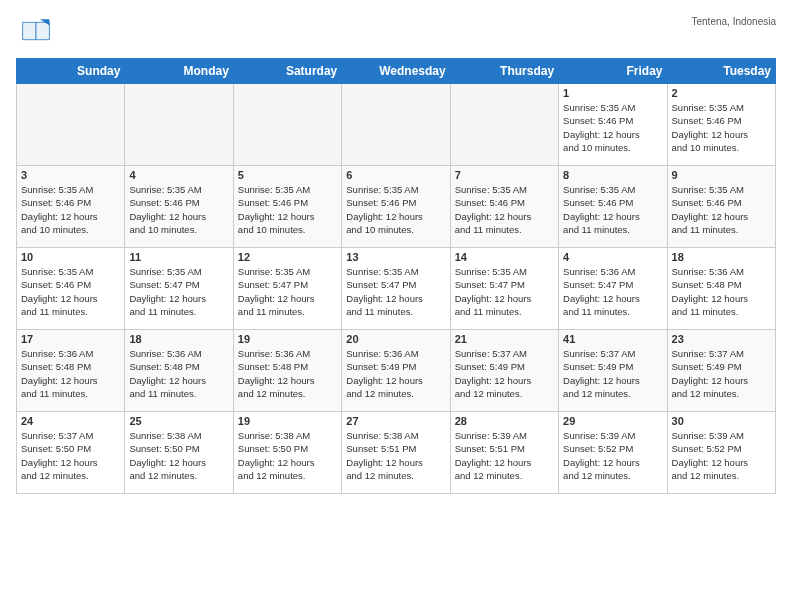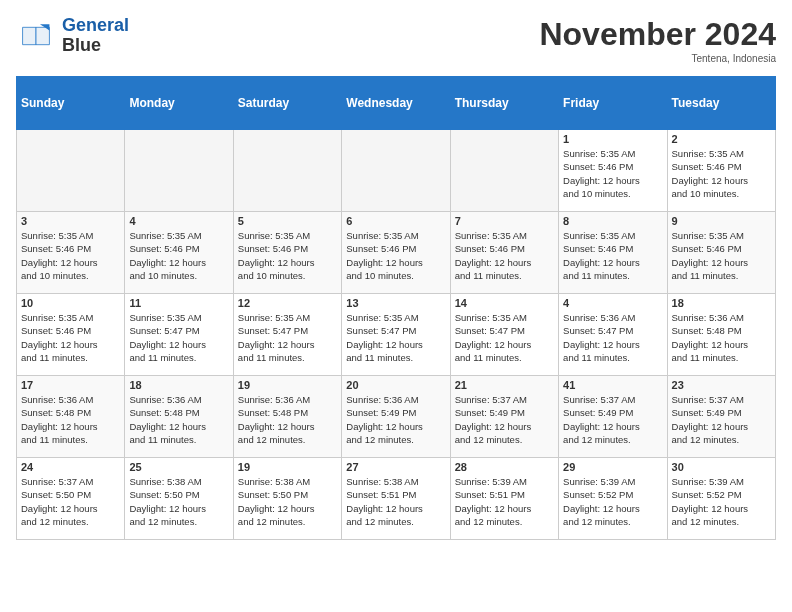--- a/index.html
+++ b/index.html
@@ -46,22 +46,22 @@
     }
     table {
       width: 100%;
       border-collapse: collapse;
       table-layout: fixed;
     }
     th {
       background-color: #2577c8;
       color: #fff;
       font-size: 12px;
-      padding: 19px 4px;
-      text-align: left;
+      padding: 5px 4px;
+      text-align: right;
       border: 1px solid #2577c8;
     }
     td {
       border: 1px solid #ccc;
       vertical-align: top;
       padding: 3px 4px;
       font-size: 9.5px;
       color: #333;
       height: 82px;
       background: #fff;
@@ -88,27 +88,22 @@
 <div class="header">
   <div class="logo">
     <svg class="logo-icon" viewBox="0 0 50 38" xmlns="http://www.w3.org/2000/svg">
       <rect x="0" y="0" width="50" height="38" fill="white"></rect>
 
       <path d="M8 8 L8 30 L25 30 L25 8 Z" fill="#e8f0f8" stroke="#2577c8" stroke-width="1"></path>
       <path d="M25 8 L25 30 L42 30 L42 8 Z" fill="#e8f0f8" stroke="#2577c8" stroke-width="1"></path>
 
       <path d="M30 4 L42 4 L42 12 L36 8 Z" fill="#2577c8"></path>
     </svg>
-    <div class="logo-text">
-      <span class="logo-blue">General</span><br>
-      <span>Blue</span>
-    </div>
   </div>
   <div class="title-block">
-    <div class="month-title">November 2024</div>
     <div class="location">Tentena, Indonesia</div>
   </div>
 </div>
 
 <table>
   <thead>
     <tr>
     <th>Sunday</th>
         <th>Monday</th>
         <th>Saturday</th>

